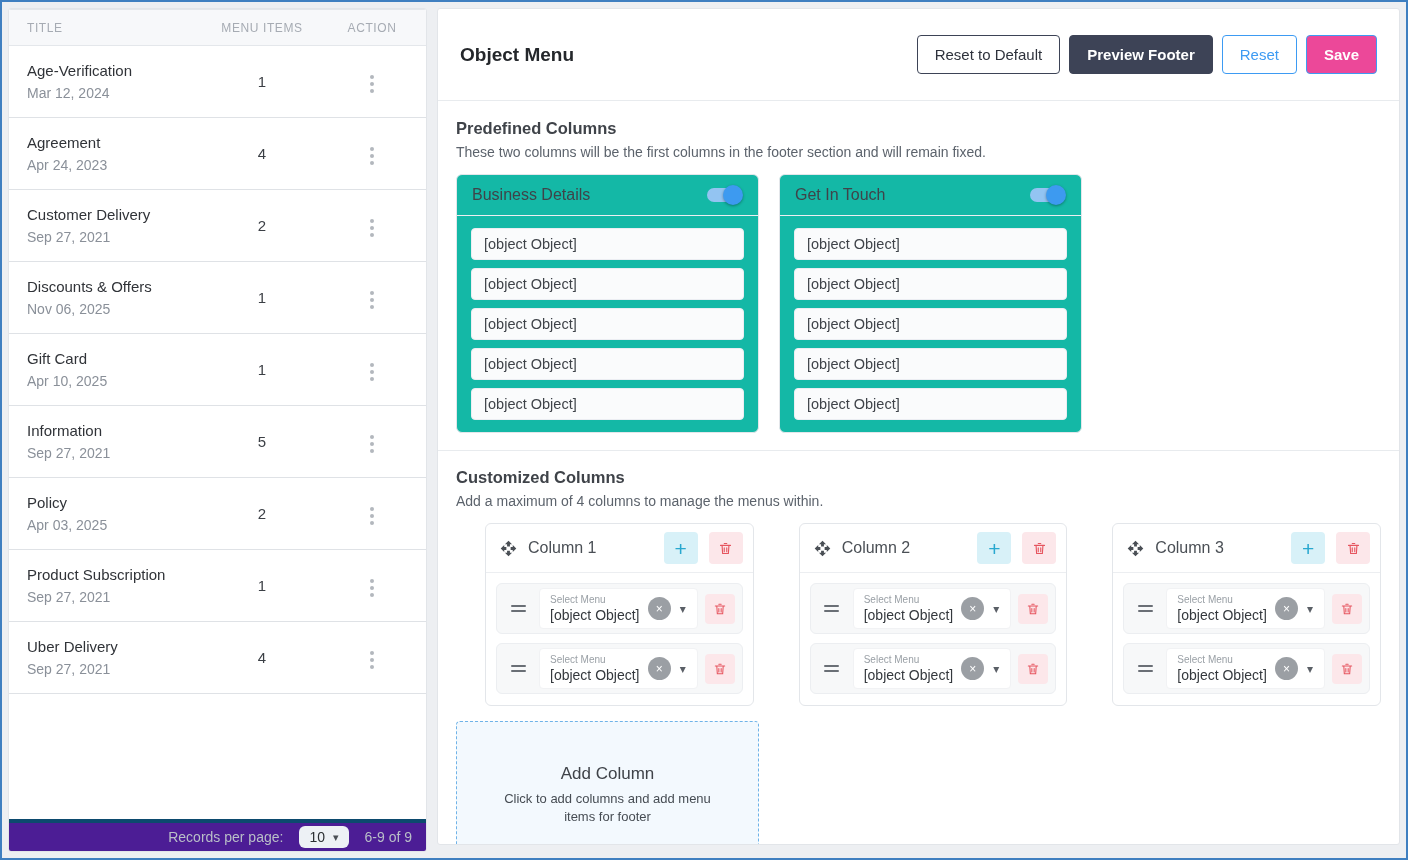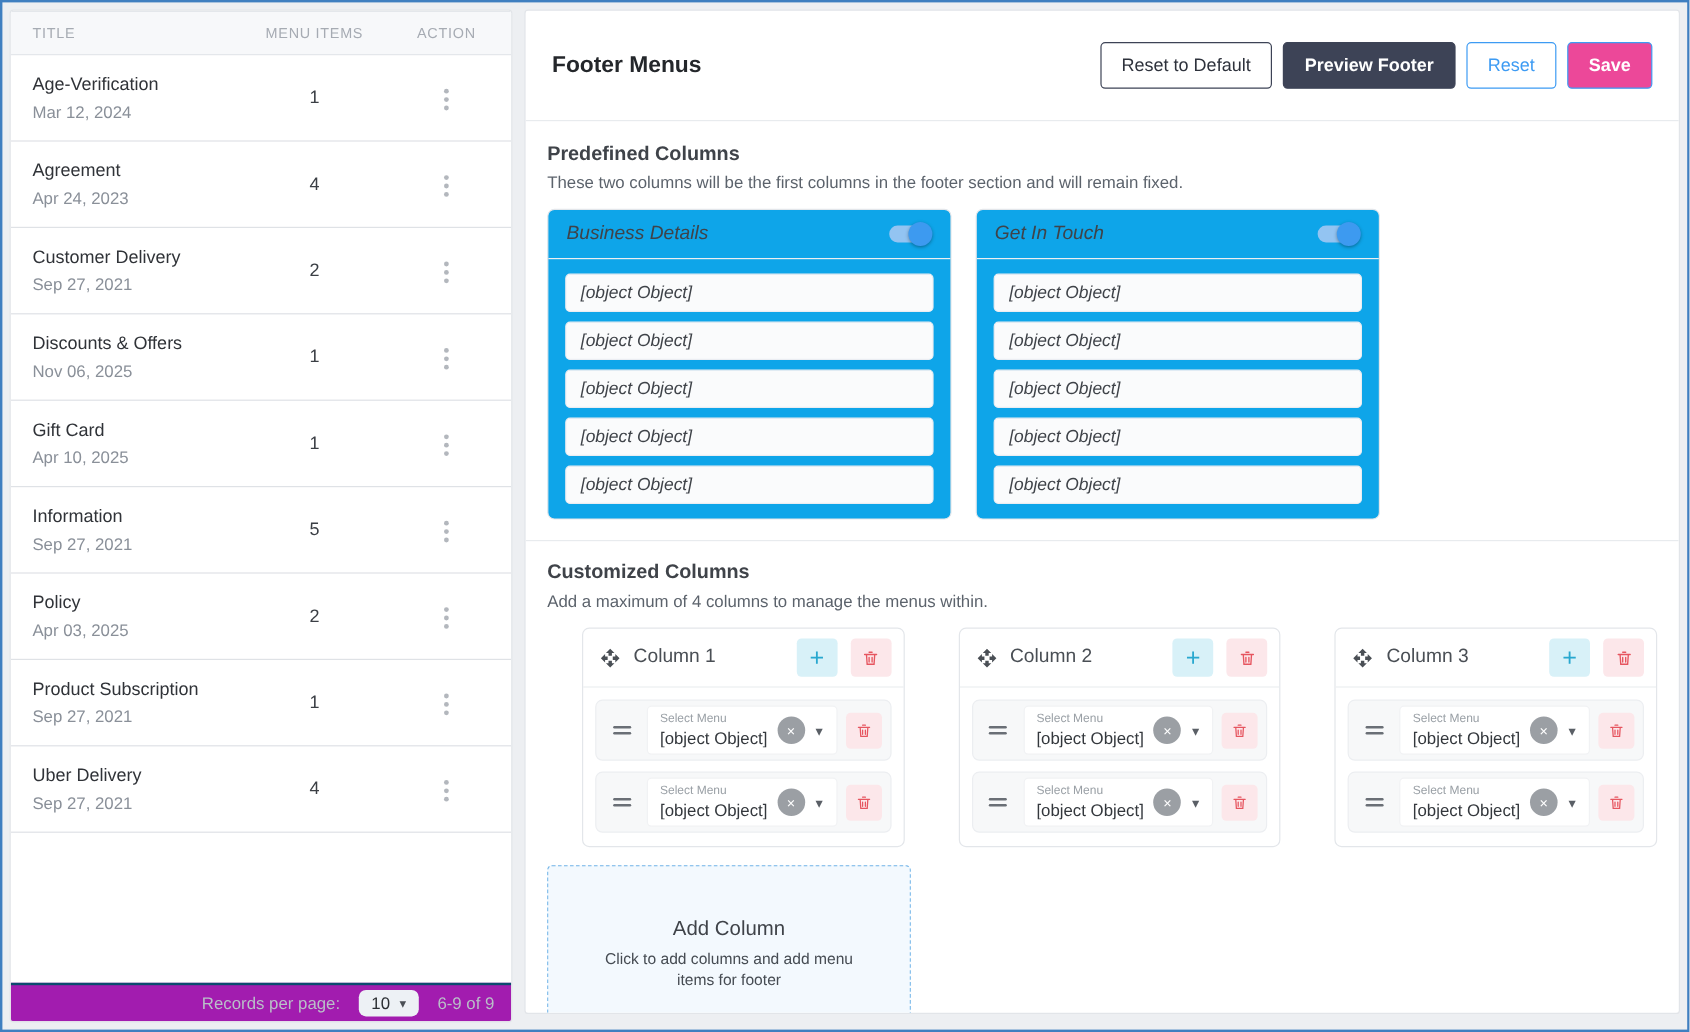--- a/index.html
+++ b/index.html
@@ -38,21 +38,21 @@
     display:grid; grid-template-columns:1fr 112px 108px; align-items:center;
     padding:13px 0 13px 18px; border-bottom:1px solid #dfe2e6; min-height:72px;
   }
   .row-title { font-size:15px; font-weight:500; color:#303338; }
   .row-date { font-size:14px; color:#8a9099; margin-top:6px; }
   .t-cell-count { text-align:center; font-size:15px; color:#3b3f45; }
   .t-cell-action { text-align:center; }
   .kebab { background:none; border:none; cursor:pointer; padding:6px 10px; display:inline-flex; flex-direction:column; gap:3px; }
   .kebab span { width:4px; height:4px; border-radius:50%; background:#b3b7bd; display:block; }
   .sb-pagination {
-    margin-top:auto; flex:0 0 auto; height:32px; background:#a21caf; border-top:2px solid #0c4a6e;
+    margin-top:auto; flex:0 0 auto; height:32px; background:#4c1d95; border-top:4px solid #0c4a6e;
     display:flex; align-items:center; justify-content:flex-end; gap:16px; padding:0 14px;
     font-size:14px; color:#b9bfc8;
   }
   .page-size-select {
     background:#edf1f5; border-radius:6px; padding:3px 10px; display:inline-flex; align-items:center; gap:8px;
     color:#2b2f33; font-size:14px; cursor:pointer;
   }
   .page-size-select .caret { color:#4a4f55; font-size:11px; }
   
   .main {
@@ -71,21 +71,21 @@
   .btn-dark { background:#3d4356; border:1px solid #3d4356; color:#fff; font-weight:700; }
   .btn-outline-blue { background:#fff; border:1px solid #3d9bf3; color:#3d9bf3; font-weight:500; }
   .btn-blue { background:#ec4899; border:1px solid #3d9bf3; color:#fff; font-weight:700; }
   .main-content { padding:18px 0 0 0; overflow:hidden; }
   .section { padding:0 18px; }
   .sec-title { font-size:16.5px; font-weight:700; color:#3f4349; }
   .sec-sub { font-size:14px; color:#5c636c; margin-top:6px; }
   .divider { border-top:1px solid #e8ebee; margin:17px 0; }
   
   .pcards { display:flex; gap:20px; margin-top:14px; }
-  .pcard { width:337px; border:1px solid #e3e6ea; border-radius:6px; background:#0ea5e9;font-style:italic; }
+  .pcard { width:303px; border:1px solid #e3e6ea; border-radius:6px; background:#14b8a6; }
   .pcard-head { display:flex; align-items:center; justify-content:space-between;
                 padding:11px 15px; border-bottom:1px solid #eceef1; }
   .pcard-title { font-size:16px; color:#3f4349; }
   .toggle { width:34px; height:14px; border-radius:7px; background:#93c4f2; position:relative;
             display:inline-block; cursor:pointer; margin-right:2px; }
   .toggle .knob { position:absolute; right:-2px; top:-3px; width:20px; height:20px; border-radius:50%;
                   background:#3d9af0; box-shadow:0 1px 3px rgba(0,0,0,.35); }
   .pcard-list { padding:12px 14px 4px 14px; }
   .pitem { background:#fafbfc; border:1px solid #ebedf2; border-radius:4px; padding:7px 12px;
            font-size:14.5px; color:#3f4349; margin-bottom:8px; }
@@ -279,21 +279,21 @@
       <span class="page-size-select">
         <span>10</span>
         <span class="caret">▾</span>
       </span>
       <span>6-9 of 9</span>
     </div>
   </aside>
 
   <main class="main">
     <div class="main-header">
-      <span class="main-title">Footer Menus</span>
+      <span class="main-title">Object Menu</span>
       <div class="hdr-btns">
         <button class="btn btn-outline-dark">Reset to Default</button>
         <button class="btn btn-dark">Preview Footer</button>
         <button class="btn btn-outline-blue">Reset</button>
         <button class="btn btn-blue">Save</button>
       </div>
     </div>
 
     <div class="main-content">
 

